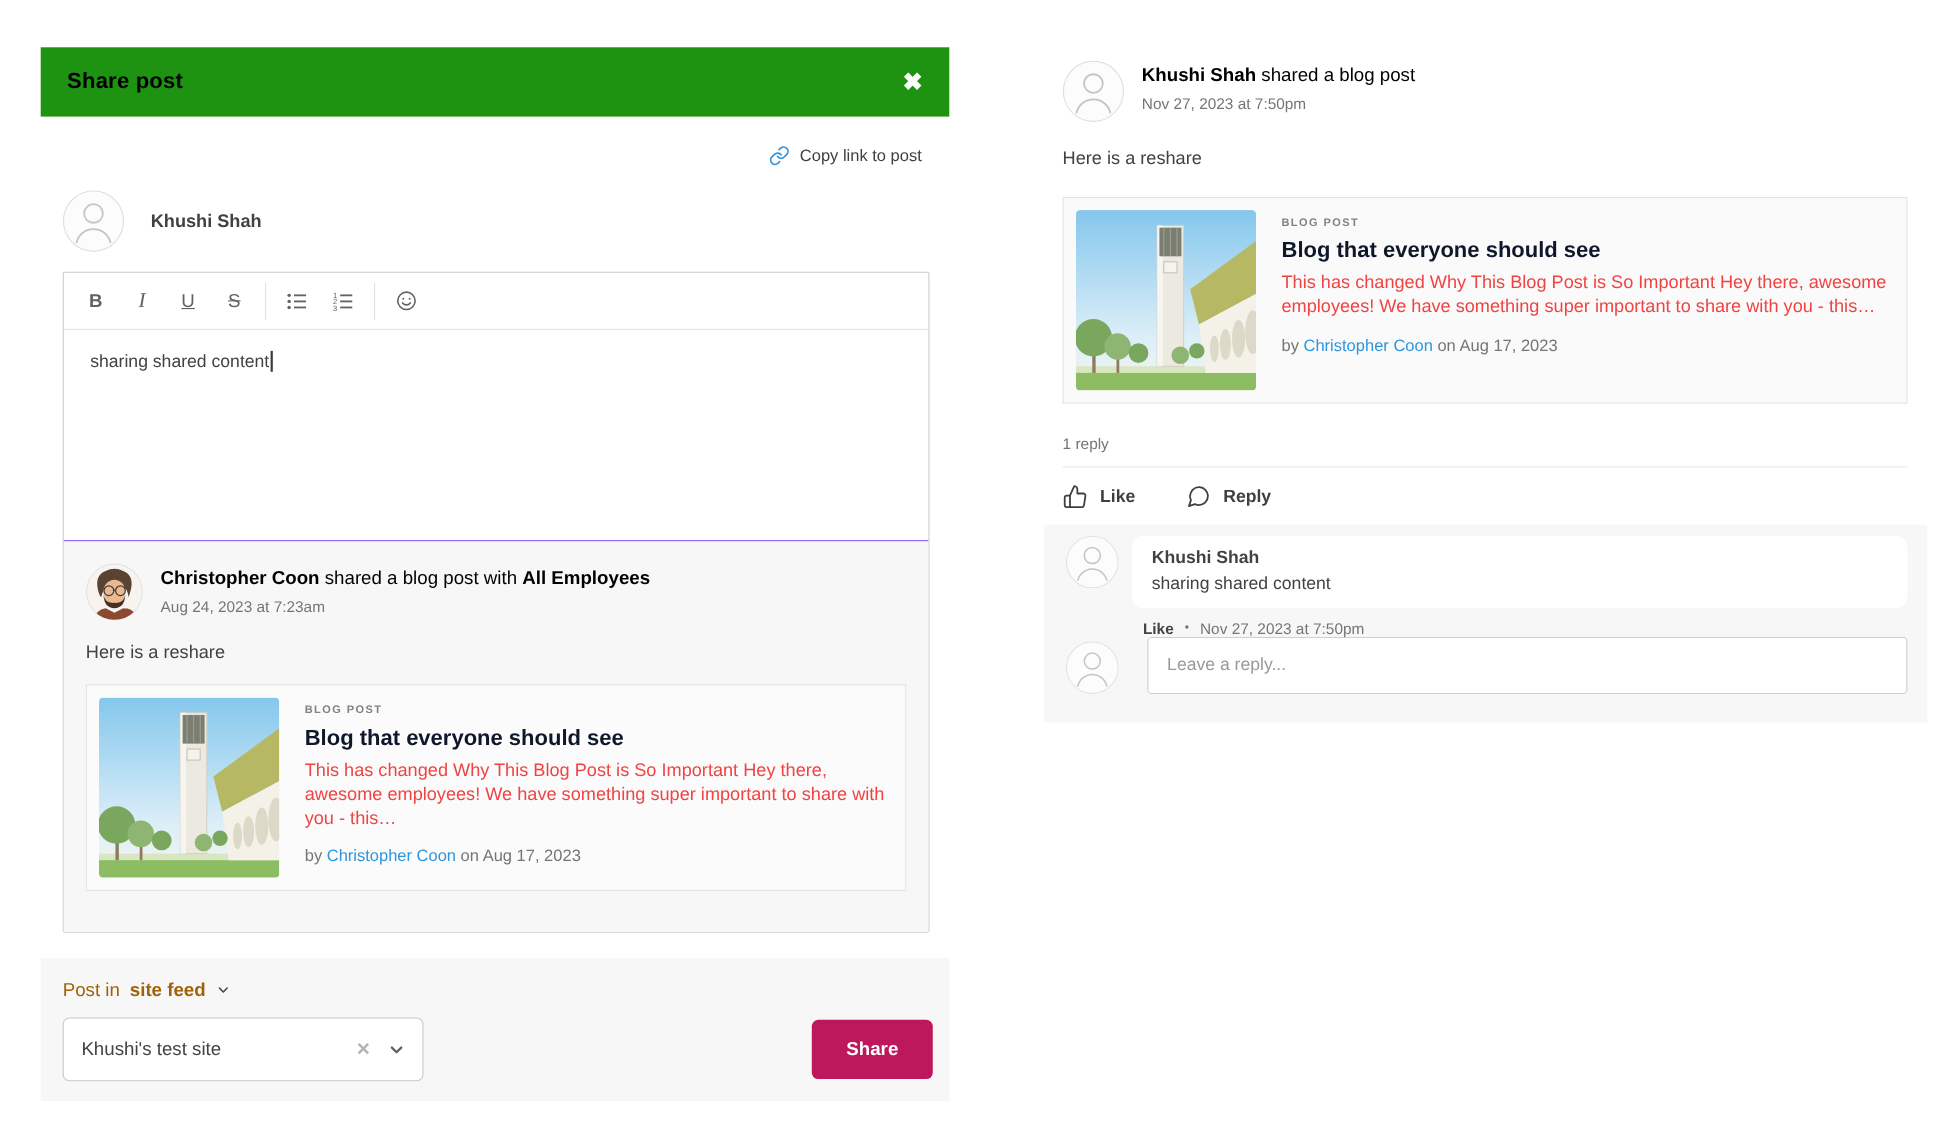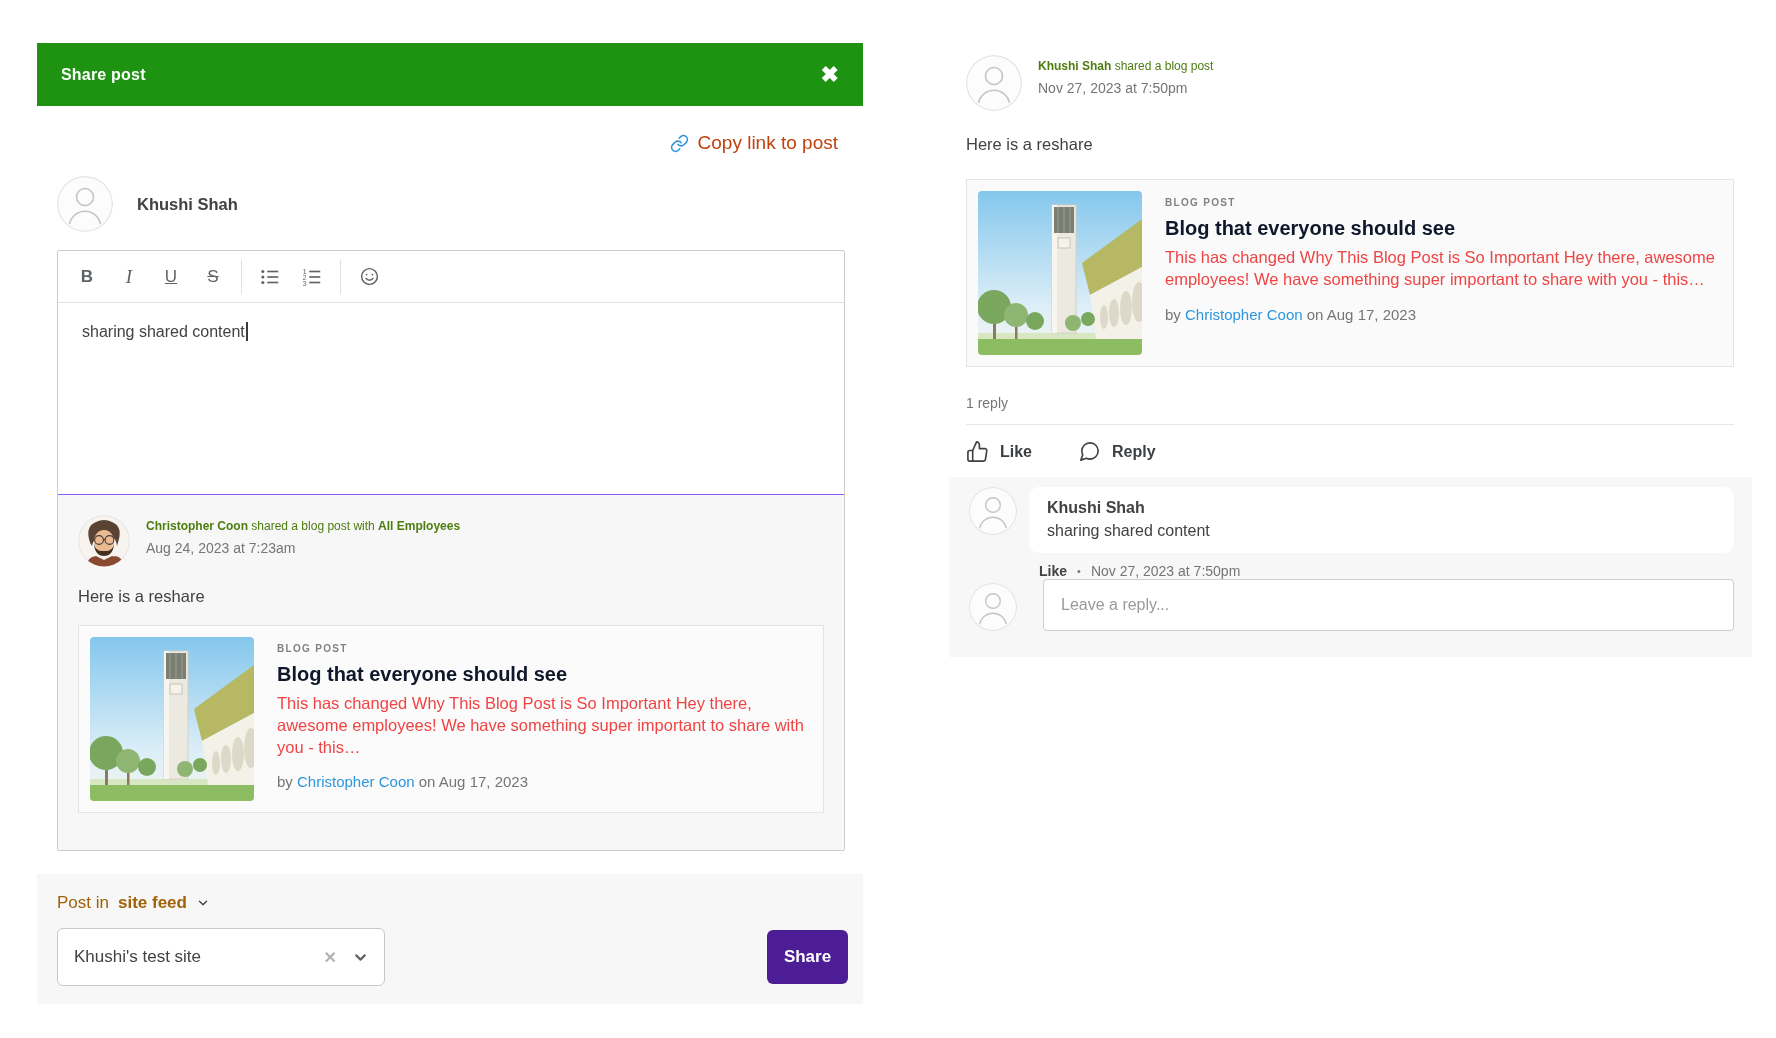--- a/index.html
+++ b/index.html
@@ -2,63 +2,63 @@
 <html><head>
 <meta charset="utf-8">
 <style>
   * { margin:0; padding:0; box-sizing:border-box; }
   body { background:#fff; font-family:"Liberation Sans", sans-serif; }
   .page { position:relative; width:1776px; height:1038px; background:#fff; color:#424242; overflow:hidden; }
 
   
   .share-modal { position:absolute; left:37px; top:43px; width:826px; }
   .modal-header { height:63px; background:#1e9211; display:flex; align-items:center; justify-content:space-between; padding:0 24px; }
-  .modal-title { color:#ffffff; font-size:16px; font-weight:bold; letter-spacing:.2px; }
+  .modal-title { color:#000000; font-size:20px; font-weight:bold; letter-spacing:.2px; }
   .close-btn { color:#fff; font-size:22px; font-weight:bold; cursor:pointer; line-height:1; }
   .copylink-row { display:flex; justify-content:flex-end; align-items:center; gap:9px; margin-top:26px; padding-right:25px; }
-  .copylink-row span { color:#c2410c; font-size:19px; cursor:pointer; }
+  .copylink-row span { color:#404040; font-size:15px; cursor:pointer; }
   .author-row { display:flex; align-items:center; gap:24px; margin:22px 0 0 20px; }
   .avatar { border-radius:50%; flex:none; display:block; }
   .author-name { font-size:16.5px; font-weight:bold; color:#424242; }
 
   .editor-box { margin:18px 18px 0 20px; border:1px solid #cccccc; border-radius:2px; background:#fff; }
   .toolbar { display:flex; align-items:center; height:52px; border-bottom:1px solid #e2e2e2; padding:0 8px; }
   .tb-btn { width:42px; height:36px; display:flex; align-items:center; justify-content:center; color:#5f6368; font-size:17px; cursor:pointer; }
   .tb-b { font-weight:bold; }
   .tb-i { font-style:italic; font-family:"Liberation Serif", serif; font-size:19px; }
   .tb-u { text-decoration:underline; }
   .tb-s { text-decoration:line-through; }
   .tb-sep { width:1px; height:34px; background:#e0e0e0; margin:0 7px; }
   .editor-area { min-height:191px; padding:19px 24px; font-size:16px; color:#424242; cursor:text; }
   .caret { display:inline-block; width:2px; height:19px; background:#3a3a3a; vertical-align:-4px; margin-left:1px; }
 
   .embedded { background:#f7f7f7; border-top:1px solid #8b5cf6; padding:20px 20px 37px; }
   .post-head { display:flex; gap:16px; align-items:flex-start; }
-  .ph-line1 { font-size:12px; color:#4d7c0f; margin-top:4px; }
+  .ph-line1 { font-size:17px; color:#000000; margin-top:4px; }
   .ph-bold { font-weight:bold; }
   .ph-time { font-size:14px; color:#757575; margin-top:7px; }
   .post-msg { margin-top:20px; font-size:16.5px; color:#424242; }
 
   .blog-card { margin-top:19px; background:#fbfbfb; border:1px solid #e4e4e4; padding:11px; display:flex; gap:23px; }
   .blog-thumb { width:164px; height:164px; border-radius:4px; overflow:hidden; flex:none; }
   .blog-thumb svg { display:block; }
   .blog-body { padding:6px 6px 0 0; }
   .kicker { font-size:10px; font-weight:bold; letter-spacing:1.3px; color:#828282; }
   .blog-title { font-size:20px; font-weight:bold; color:#0f172a; margin-top:9px; cursor:pointer; }
   .excerpt { font-size:16.5px; color:#ef4444; line-height:1.32; margin-top:7px; max-width:570px; }
   .byline { font-size:15px; color:#757575; margin-top:15px; }
   .byline .link { color:#2e96dc; cursor:pointer; }
 
   .modal-footer { margin-top:23px; background:#f7f7f7; padding:19px 15px 18px 20px; }
   .postin-row { display:flex; align-items:center; gap:9px; font-size:17px; color:#a16207; cursor:pointer; }
   .footer-row2 { display:flex; align-items:center; justify-content:space-between; margin-top:15px; }
   .site-select { width:328px; height:58px; background:#fff; border:1px solid #c9c9c9; border-radius:6px; display:flex; align-items:center; padding:0 15px 0 16px; font-size:17px; color:#424242; cursor:pointer; }
   .sel-clear { margin-left:auto; color:#b3b3b3; font-weight:bold; font-size:16px; cursor:pointer; }
   .sel-chev { margin-left:15px; display:flex; }
-  .share-btn { width:81px; height:54px; background:#4c1d95; color:#fff; font-weight:bold; font-size:17px; border:none; border-radius:6px; cursor:pointer; font-family:"Liberation Sans", sans-serif;margin-left:29px; }
+  .share-btn { width:110px; height:54px; background:#be185d; color:#fff; font-weight:bold; font-size:17px; border:none; border-radius:6px; cursor:pointer; font-family:"Liberation Sans", sans-serif;margin-left:29px; }
 
   
   .feed-column { position:absolute; left:949px; top:0; width:803px; }
   .feed-inner { padding:55px 18px 0 17px; }
   .feed-msg { margin-top:24px; font-size:16.5px; color:#424242; }
   .feed-card { margin-top:25px; background:#fafafa; }
   .reply-count { margin-top:28px; font-size:14px; color:#757575; }
   .feed-divider { border-top:1px solid #e8e8e8; margin-top:13px; }
   .actions-row { display:flex; align-items:center; gap:46px; padding:15px 0 14px; }
   .action-btn { display:flex; align-items:center; gap:11px; font-size:16px; font-weight:bold; color:#3c4043; cursor:pointer; }

